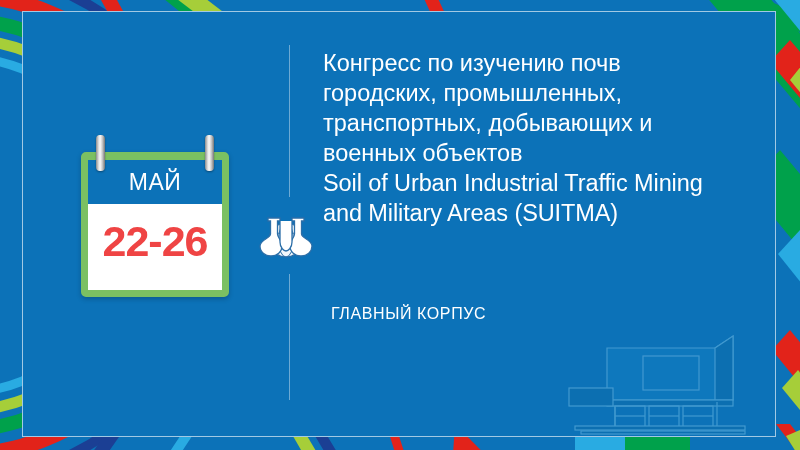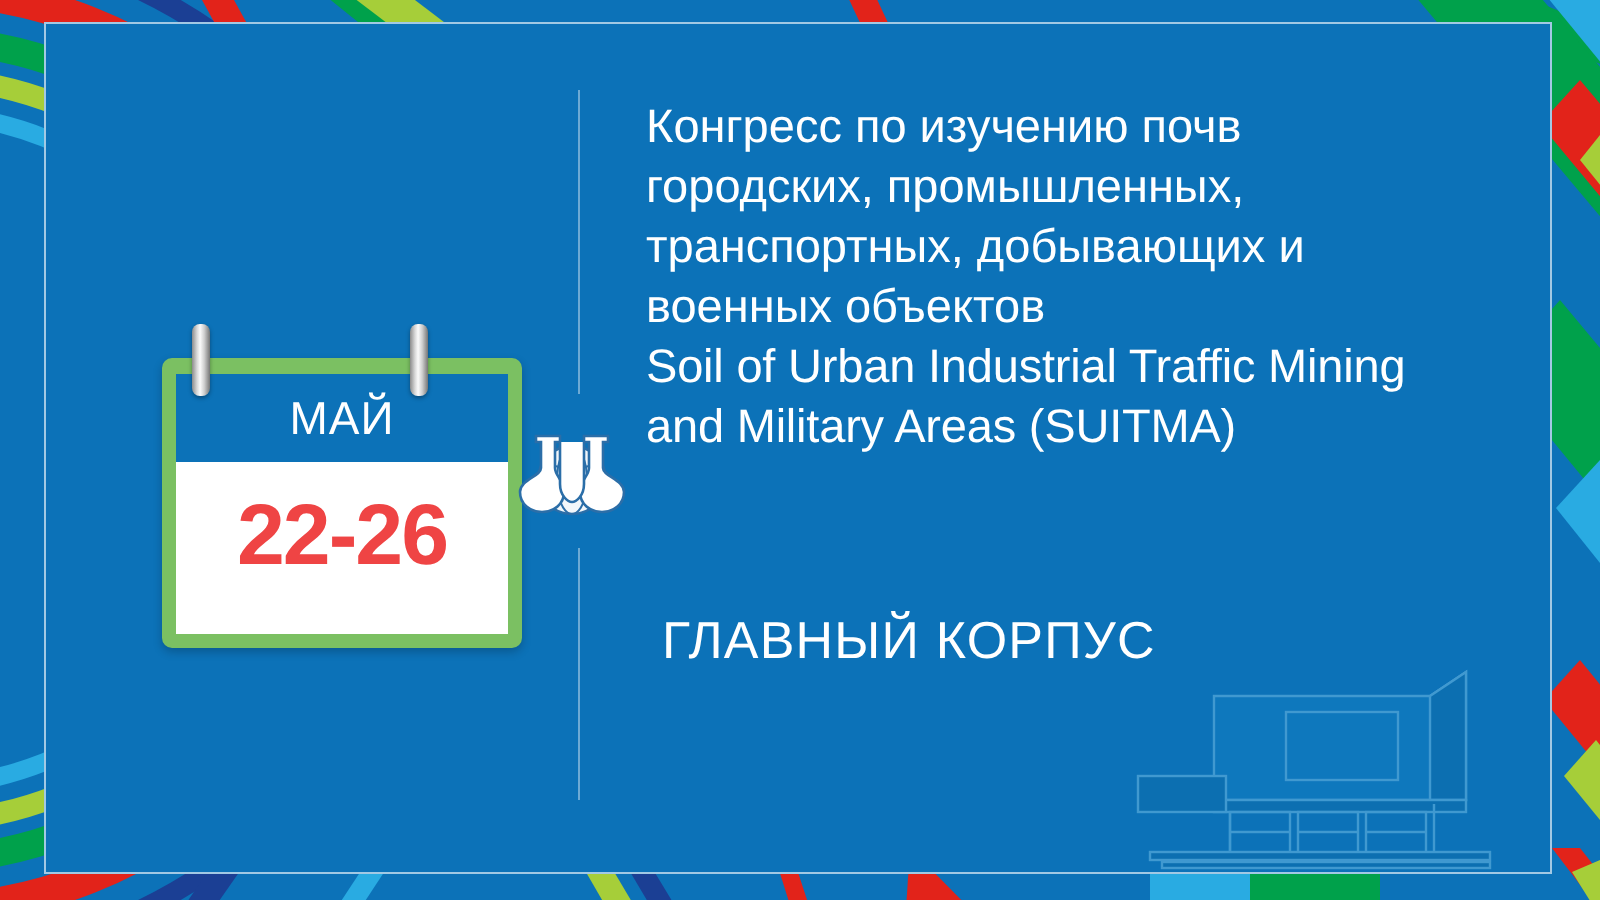--- a/index.html
+++ b/index.html
@@ -54,24 +54,23 @@
     width: 1px;
     background: rgba(255,255,255,0.40);
   }
   .divider.top    { top: 33px;  height: 152px; }
   .divider.bottom { top: 262px; height: 126px; }
 
   
   .calendar {
     position: absolute;
     left: 58px;
-    top: 167px;
+    top: 140px;
     width: 148px;
     height: 145px;
-    padding-left: 32px;
   }
   .cal-body {
     position: absolute;
     inset: 0;
     border: 7px solid #7bc062;
     border-top-width: 8px;
     border-radius: 5px;
     box-sizing: border-box;
     background: #ffffff;
     overflow: hidden;
@@ -134,21 +133,21 @@
     line-height: 30px;
     white-space: nowrap;
   }
   .title-line.en { letter-spacing: -0.1px; }
 
   .venue {
     position: absolute;
     left: 308px;
     top: 293px;
     color: #ffffff;
-    font-size: 26px;
+    font-size: 16px;
     letter-spacing: 0.6px;
     white-space: nowrap;
   }
 </style>
 </head>
 <body>
 
 <div id="slide">
 
   <div class="ribbon-layer">

